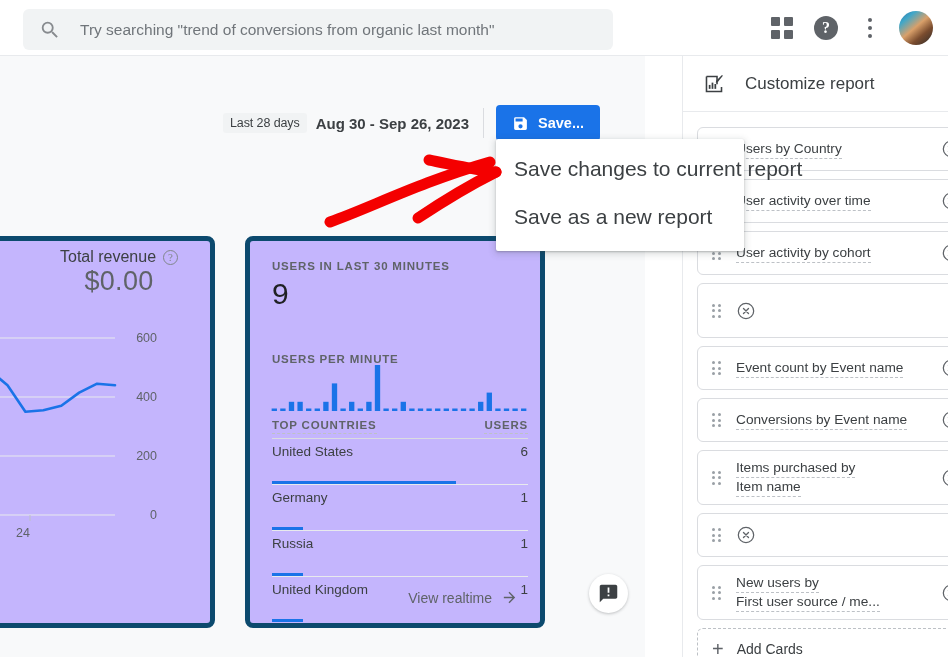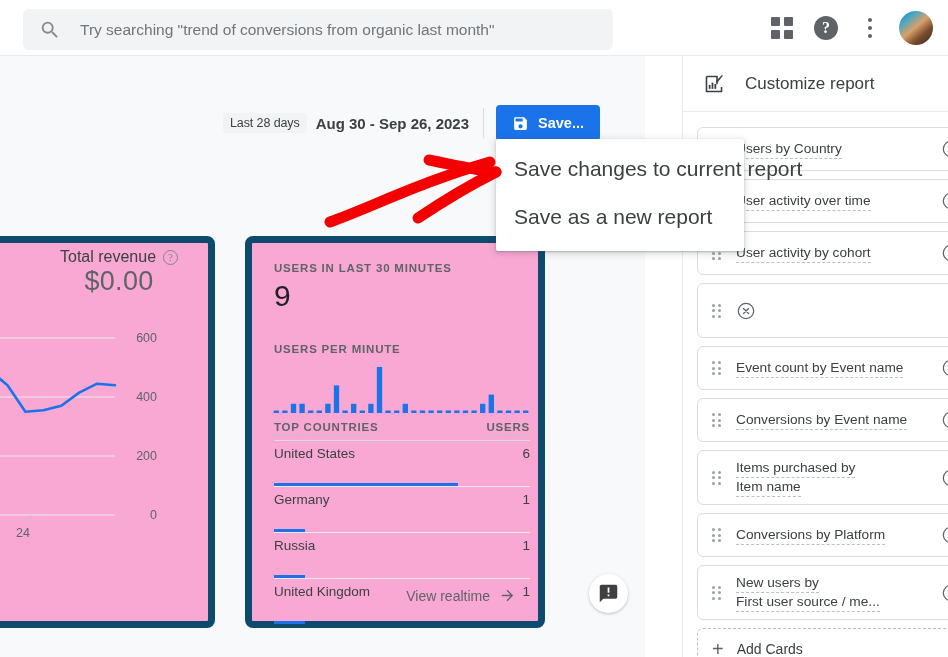--- a/index.html
+++ b/index.html
@@ -86,21 +86,21 @@
     height:48px; display:flex; align-items:center;
     padding-left:18px; font-size:21px; color:#3c4043; cursor:pointer;
     white-space:nowrap;
   }
 
   
   .arrow { position:absolute; left:310px; top:130px; width:220px; height:110px; z-index:45; pointer-events:none; }
 
   
   .card {
-    position:absolute; background:#f9a8d4; border:7px solid #0c4a6e;
+    position:absolute; background:#c4b5fd; border:5px solid #0c4a6e;
     border-radius:8px;
   }
   #card-left  { left:-100px; top:236px; width:315px; height:392px; }
   #card-rt    { left:245px; top:236px; width:300px; height:392px; }
   .metric-row { display:flex; align-items:center; justify-content:center; gap:7px; }
   .metric-label { font-size:16px; color:#3c4043; }
   .qmark {
     width:15px; height:15px; border-radius:50%; border:1.4px solid #80868b;
     color:#80868b; font-size:11px; line-height:12px; text-align:center;
     font-family:"Liberation Serif", serif; display:inline-block;
@@ -108,21 +108,21 @@
   .metric-val { font-size:27px; color:#5f6368; letter-spacing:.3px; }
   .totalrev  { position:absolute; left:60px; top:248px; }
 
   
   .linechart { position:absolute; left:-100px; top:320px; width:315px; height:240px; }
 
   
   .rt-label { position:absolute; left:22px; font-size:11.5px; letter-spacing:.8px; color:#5f6368; font-weight:bold; }
   #rt-t1 { top:19px; }
   #rt-big { position:absolute; left:22px; top:36px; font-size:30px; color:#202124; font-weight:300; }
-  #rt-t2 { top:100px; }
+  #rt-t2 { top:112px; }
   .spark { position:absolute; left:20px; top:118px; width:258px; height:56px; }
 
   .tbl { position:absolute; left:22px; top:178px; width:256px; }
   .tbl-head { display:flex; justify-content:space-between; padding-bottom:4px; }
   .th { font-size:11.5px; letter-spacing:.8px; color:#5f6368; font-weight:bold;
         border-bottom:1px dashed #bdc1c6; padding-bottom:2px; }
   .trow { position:relative; height:46px; border-top:1px solid #e8eaed; }
   .trow:first-of-type { border-top:1px solid #dadce0; }
   .tname { position:absolute; left:0; top:5px; font-size:13.5px; color:#3c4043; }
   .tval  { position:absolute; right:0; top:5px; font-size:13.5px; color:#3c4043; }
@@ -457,21 +457,20 @@
           </div>
           <div class="pcard">
             <span class="drag">
               <i></i>
               <i></i>
               <i></i>
               <i></i>
               <i></i>
               <i></i>
             </span>
-            <span class="pc-text"><span class="dotted">Conversions by Platform</span></span>
             <svg class="xbtn" viewBox="0 0 24 24">
               <circle cx="12" cy="12" r="9.2" fill="none" stroke="#5f6368" stroke-width="1.5"></circle>
               <path d="M9 9l6 6M15 9l-6 6" stroke="#5f6368" stroke-width="1.6" stroke-linecap="round"></path>
             </svg>
           </div>
           <div class="pcard two">
             <span class="drag">
               <i></i>
               <i></i>
               <i></i>

